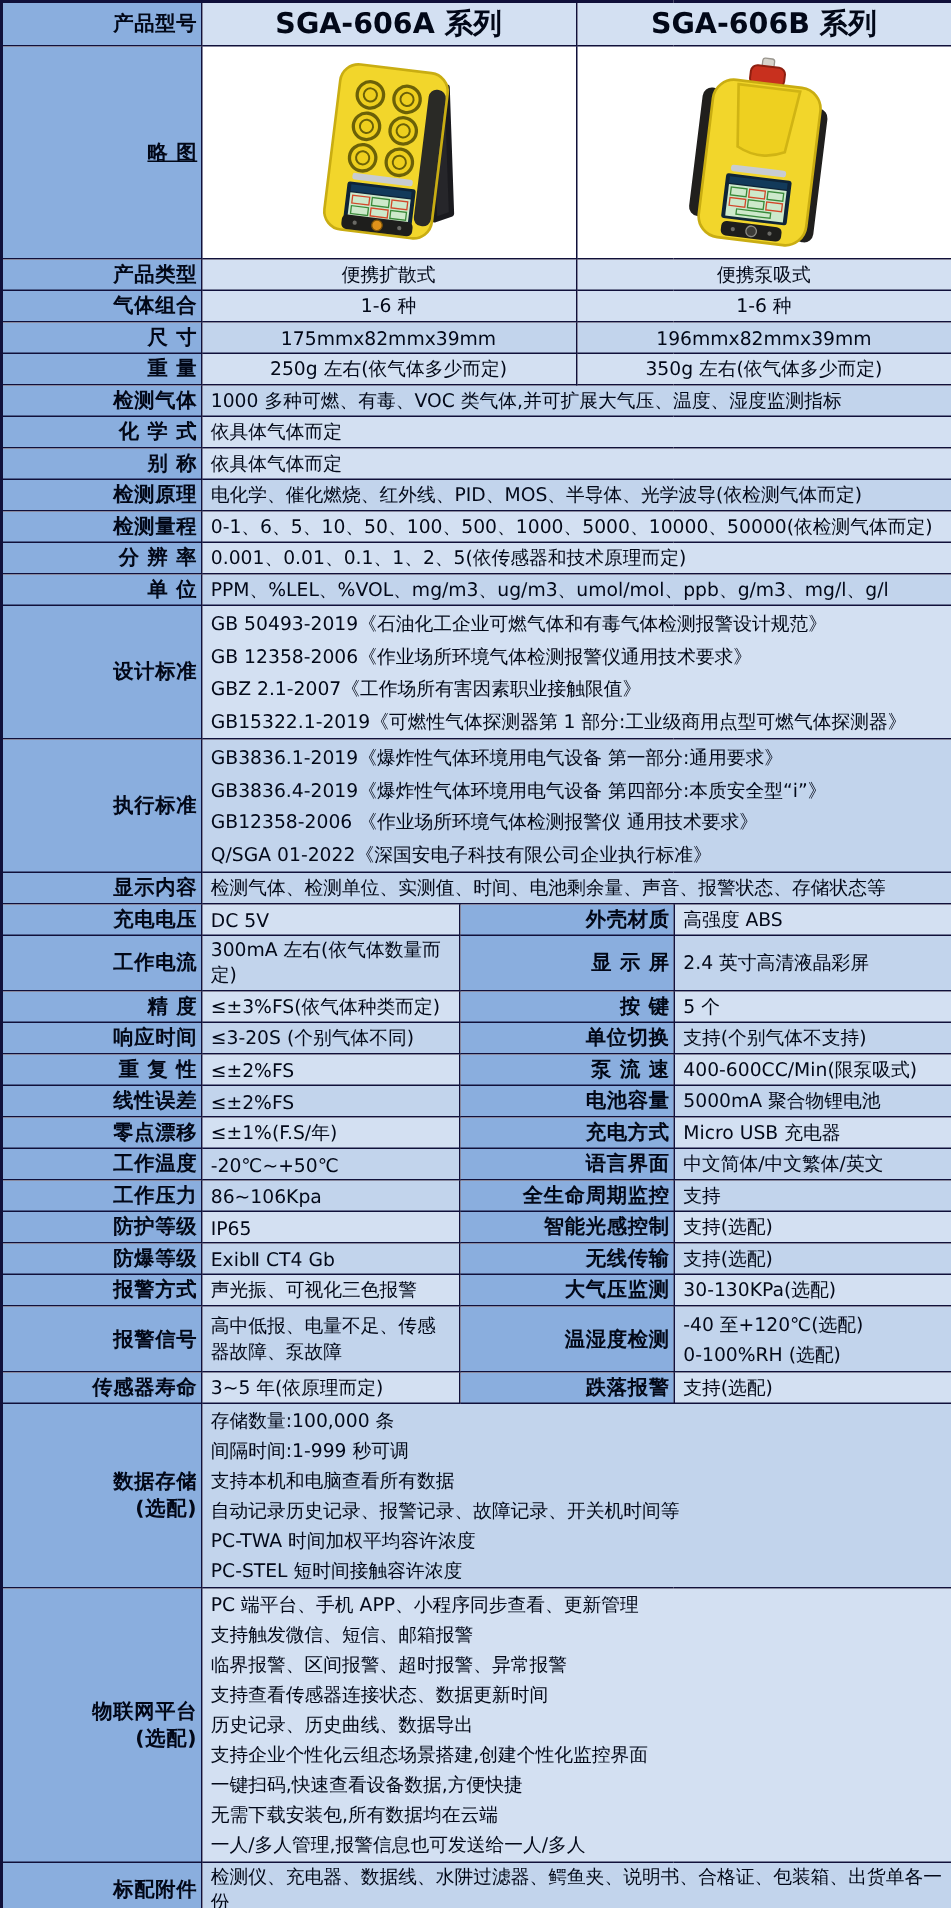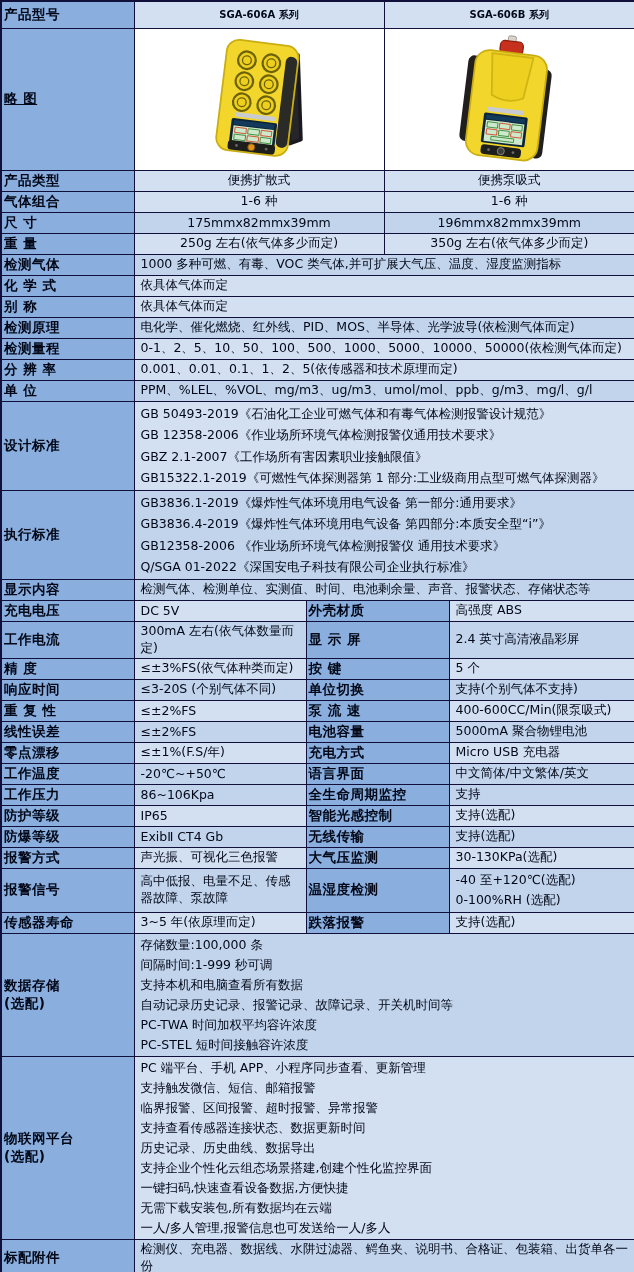--- a/index.html
+++ b/index.html
@@ -1,25 +1,25 @@
 <!DOCTYPE html>
 <html><head>
 <meta charset="utf-8">
 <style>
   html,body{margin:0;padding:0;background:#ffffff;}
   body{font-family:"DejaVu Sans","Liberation Sans",sans-serif;color:#020818;}
   .wrap{width:634px;}
   table.spec{border-collapse:collapse;width:634px;table-layout:fixed;border:2px solid #10103a;}
   td{border:1px solid #10103a;font-size:12.5px;padding:1px 6px;vertical-align:middle;overflow:hidden;word-break:break-all;}
-  .lab{background:#8aaede;font-weight:bold;text-align:left;font-size:13.5px;padding:1px 2px;letter-spacing:0.5px;}
+  .lab{background:#8aaede;font-weight:bold;text-align:right;font-size:13.5px;padding:1px 2px;letter-spacing:0.5px;}
   .L{background:#d3e0f2;}
   .M{background:#c2d4ec;}
   .c{text-align:center;}
   .v{text-align:left;}
-  .hdr{font-weight:bold;font-size:10px;text-align:center;}
+  .hdr{font-weight:bold;font-size:19px;text-align:center;}
   .r{height:21px;padding-left:32px;}
   .hr{height:27px;}
   .imgrow{height:142px;text-decoration:underline;}
   .imgcell{background:#ffffff;text-align:center;padding:0;vertical-align:middle;}
   .lines div{line-height:21.5px;white-space:nowrap;}
   .lines-sm div{line-height:20px;white-space:nowrap;}
   .two div{line-height:20px;}
   .alarm-row{height:44px;}
   svg{display:block;margin:0 auto;}
 </style>
@@ -152,21 +152,21 @@
   <tr class="r">
     <td class="lab">别  称</td>
     <td colspan="4" class="L v">依具体气体而定</td>
   </tr>
   <tr class="r">
     <td class="lab">检测原理</td>
     <td colspan="4" class="M v">电化学、催化燃烧、红外线、PID、MOS、半导体、光学波导(依检测气体而定)</td>
   </tr>
   <tr class="r">
     <td class="lab">检测量程</td>
-    <td colspan="4" class="L v">0-1、2、5、10、50、100、500、1000、5000、10000、50000(依检测气体而定)</td>
+    <td colspan="4" class="L v">0-1、6、5、10、50、100、500、1000、5000、10000、50000(依检测气体而定)</td>
   </tr>
   <tr class="r">
     <td class="lab">分 辨 率</td>
     <td colspan="4" class="L v">0.001、0.01、0.1、1、2、5(依传感器和技术原理而定)</td>
   </tr>
   <tr class="r">
     <td class="lab">单  位</td>
     <td colspan="4" class="M v">PPM、%LEL、%VOL、mg/m3、ug/m3、umol/mol、ppb、g/m3、mg/l、g/l</td>
   </tr>
 

